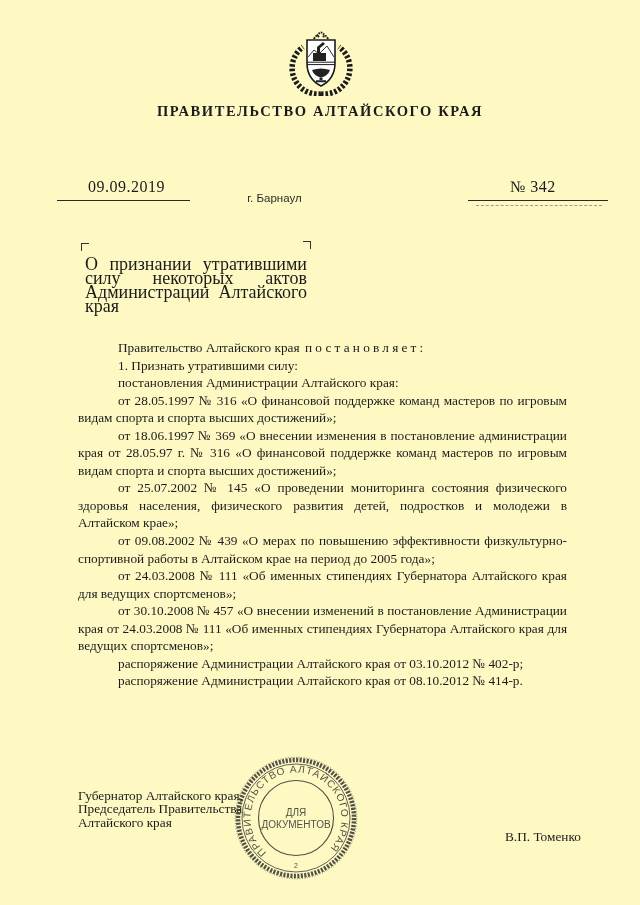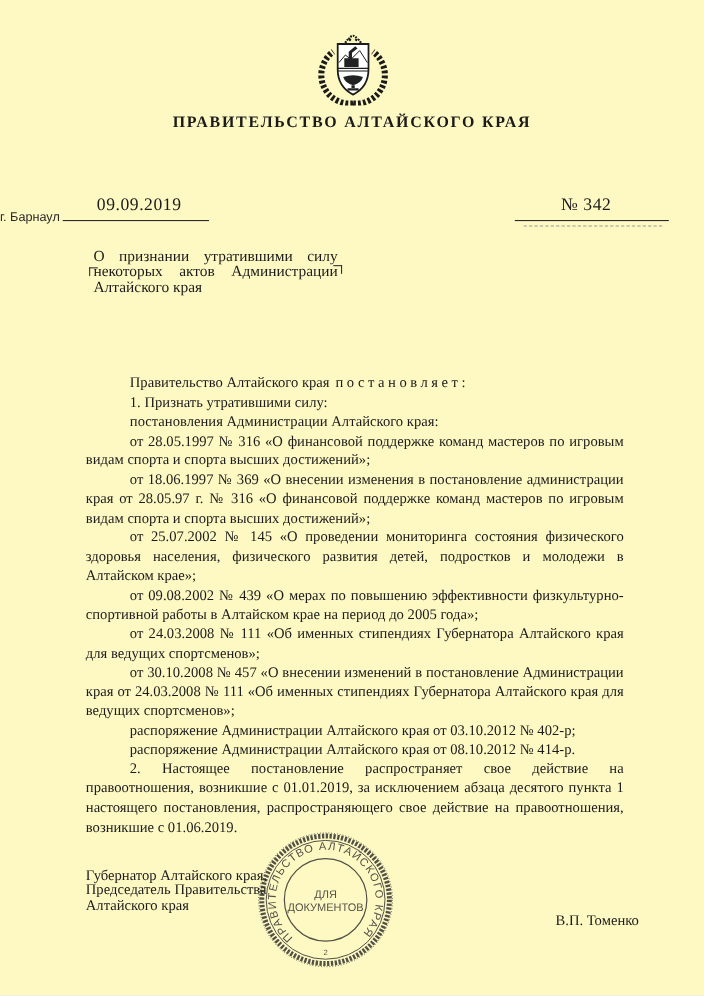--- a/index.html
+++ b/index.html
@@ -31,30 +31,30 @@
   }
   .number-underline{
     position:absolute;left:468px;top:200px;width:140px;height:0;
     border-bottom:1.2px solid #2a2a2a;
   }
   .number-underline-noise{
     position:absolute;left:476px;top:205px;width:126px;height:0;
     border-bottom:1px dashed #9a9a9a;
   }
   .doc-place{
-    position:absolute;left:0;top:192px;width:549px;text-align:left;
+    position:absolute;left:0;top:192px;width:549px;text-align:center;
     font-family:"Liberation Sans", sans-serif;font-size:11.5px;color:#2a2a2a;
   }
   
   .bracket{position:absolute;width:7px;height:7px;}
   .bracket-tl{left:81px;top:243px;border-top:1.2px solid #333;border-left:1.2px solid #333;}
   .bracket-tr{left:303px;top:241px;border-top:1.2px solid #333;border-right:1.2px solid #333;}
   .doc-title{
-    position:absolute;left:85px;top:227px;width:222px;
-    font-size:14px;line-height:13.9px;text-align:justify;
+    position:absolute;left:85px;top:258px;width:222px;
+    font-size:18px;line-height:13.9px;text-align:justify;
   }
   
   .body-text{
     position:absolute;left:78px;top:339px;width:489px;
     font-size:13.3px;line-height:17.55px;text-align:justify;
   }
   .body-text p{margin:0;text-indent:40px;}
   .spaced{letter-spacing:3.2px;margin-left:2px;}
   
   .sig-block{
@@ -114,21 +114,20 @@
     <p>1. Признать утратившими силу:</p>
     <p>постановления Администрации Алтайского края:</p>
     <p>от 28.05.1997 № 316 «О финансовой поддержке команд мастеров по игровым видам спорта и спорта высших достижений»;</p>
     <p>от 18.06.1997 № 369 «О внесении изменения в постановление администрации края от 28.05.97 г. № 316 «О финансовой поддержке команд мастеров по игровым видам спорта и спорта высших достижений»;</p>
     <p>от 25.07.2002 № 145 «О проведении мониторинга состояния физического здоровья населения, физического развития детей, подростков и молодежи в Алтайском крае»;</p>
     <p>от 09.08.2002 № 439 «О мерах по повышению эффективности физкультурно-спортивной работы в Алтайском крае на период до 2005 года»;</p>
     <p>от 24.03.2008 № 111 «Об именных стипендиях Губернатора Алтайского края для ведущих спортсменов»;</p>
     <p>от 30.10.2008 № 457 «О внесении изменений в постановление Администрации края от 24.03.2008 № 111 «Об именных стипендиях Губернатора Алтайского края для ведущих спортсменов»;</p>
     <p>распоряжение Администрации Алтайского края от 03.10.2012 № 402-р;</p>
     <p>распоряжение Администрации Алтайского края от 08.10.2012 № 414-р.</p>
-    <p>2. Настоящее постановление распространяет свое действие на правоотношения, возникшие с 01.01.2019, за исключением абзаца десятого пункта 1 настоящего постановления, распространяющего свое действие на правоотношения, возникшие с 01.06.2019.</p>
   </div>
 
   <div class="sig-block">
     <div>Губернатор Алтайского края,</div>
     <div>Председатель Правительства</div>
     <div>Алтайского края</div>
   </div>
   <div class="sig-name">В.П. Томенко</div>
 
   <svg class="stamp" viewBox="0 0 130 130">

